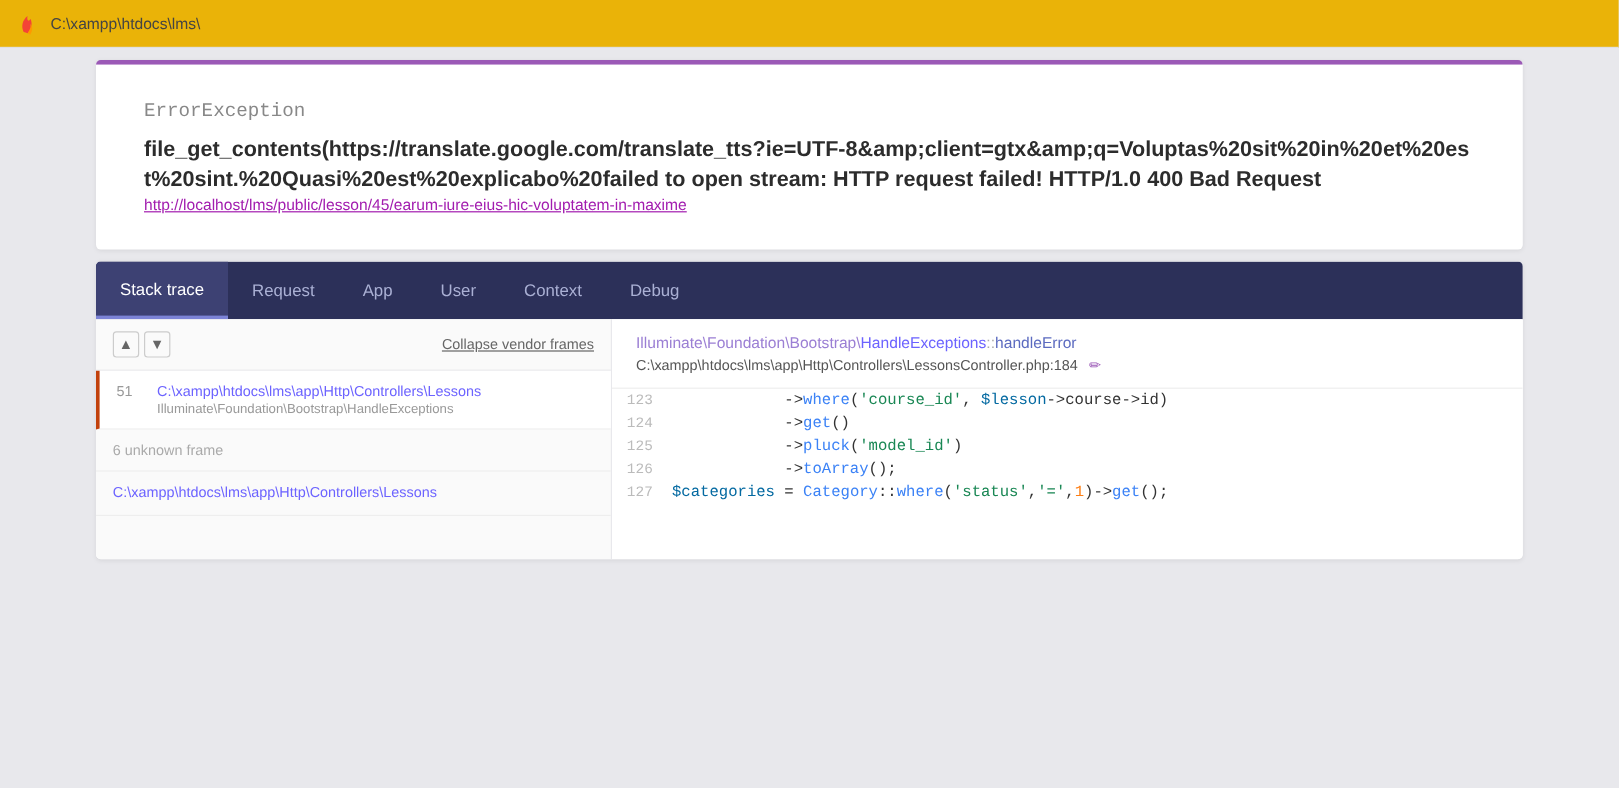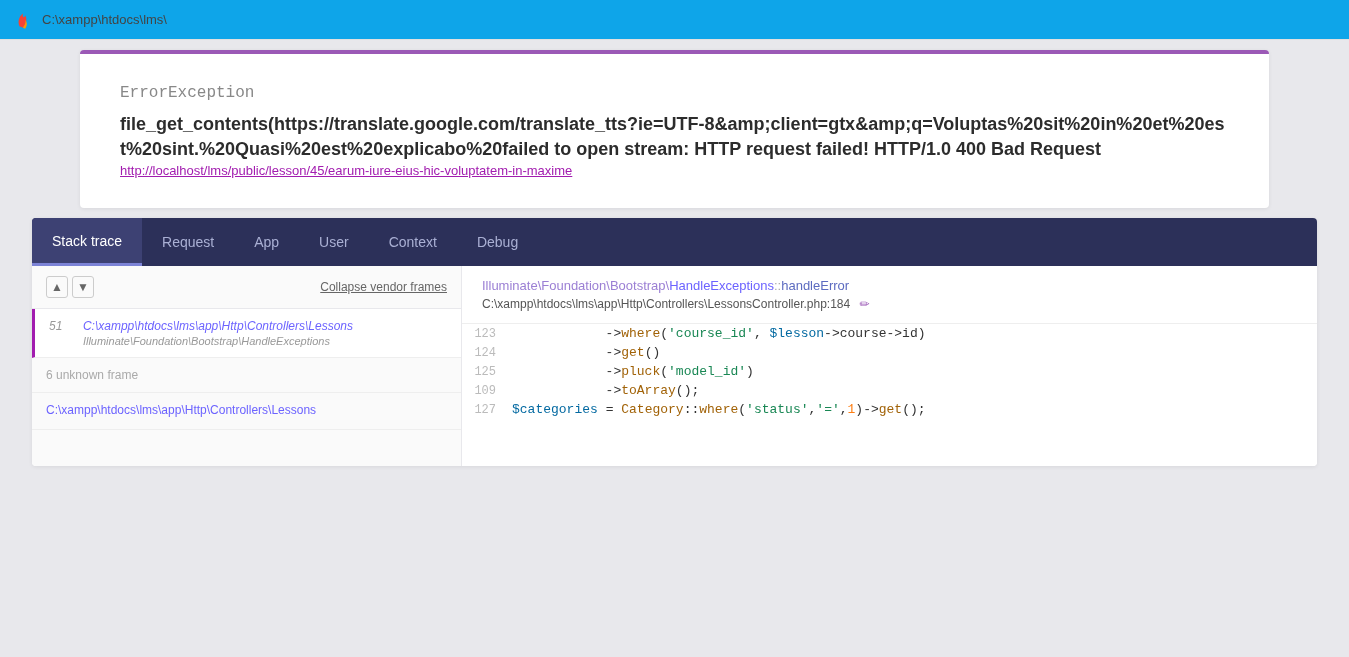--- a/index.html
+++ b/index.html
@@ -5,21 +5,21 @@
     * { box-sizing: border-box; margin: 0; padding: 0; }
     body {
       background: #e8e8ec;
       font-family: -apple-system, BlinkMacSystemFont, 'Segoe UI', sans-serif;
       font-size: 14px;
       min-height: 657px;
     }
 
     
     .top-bar {
-      background: #0ea5e9;
+      background: #eab308;
       border-bottom: 1px solid #e0e0e0;
       display: flex;
       align-items: center;
       padding: 0 12px;
       height: 40px;
       gap: 8px;
     }
     .logo-icon {
       width: 22px;
       height: 22px;
@@ -56,21 +56,21 @@
     }
     .error-url {
       color: #a21caf;
       font-size: 13px;
       text-decoration: underline;
       cursor: pointer;
     }
 
     
     .stack-section {
-      margin: 0 32px;
+      margin: 0 80px;
       background: #fff;
       border-radius: 4px;
       box-shadow: 0 1px 4px rgba(0,0,0,0.07);
       overflow: hidden;
     }
 
     
     .tabs-bar {
       background: #2c3059;
       display: flex;
@@ -147,23 +147,22 @@
       border: none;
     }
 
     
     .frame-item {
       padding: 10px 14px;
       border-bottom: 1px solid #eee;
       cursor: pointer;
     }
     .frame-item.active {
-      border-left: 3px solid #a21caf;
+      border-left: 3px solid #c2410c;
       background: #fff;
-      font-style: italic;
     }
     .frame-number {
       display: inline-block;
       min-width: 24px;
       font-size: 12px;
       color: #999;
       margin-right: 6px;
       vertical-align: top;
     }
     .frame-details {
@@ -233,21 +232,21 @@
       color: #bbb;
       font-size: 12px;
       user-select: none;
       padding-top: 1px;
     }
     .line-code {
       flex: 1;
       white-space: pre;
       color: #333;
     }
-    .line-code .fn { color: #a16207; }
+    .line-code .fn { color: #3b82f6; }
     .line-code .str { color: #198754; }
     .line-code .var { color: #0369a1; }
     .line-code .num { color: #fd7e14; }
   </style>
 </head>
 <body>
 
 <div class="top-bar">
 
   <svg class="logo-icon" viewBox="0 0 40 40" xmlns="http://www.w3.org/2000/svg">
@@ -323,21 +322,21 @@
         </div>
         <div class="code-line">
           <span class="line-number">124</span>
           <span class="line-code">            -&gt;<span class="fn">get</span>()</span>
         </div>
         <div class="code-line">
           <span class="line-number">125</span>
           <span class="line-code">            -&gt;<span class="fn">pluck</span>(<span class="str">'model_id'</span>)</span>
         </div>
         <div class="code-line">
-          <span class="line-number">109</span>
+          <span class="line-number">126</span>
           <span class="line-code">            -&gt;<span class="fn">toArray</span>();</span>
         </div>
         <div class="code-line">
           <span class="line-number">127</span>
           <span class="line-code"><span class="var">$categories</span> = <span class="fn">Category</span>::<span class="fn">where</span>(<span class="str">'status'</span>,<span class="str">'='</span>,<span class="num">1</span>)-&gt;<span class="fn">get</span>();</span>
         </div>
 
       </div>
     </div>
 

